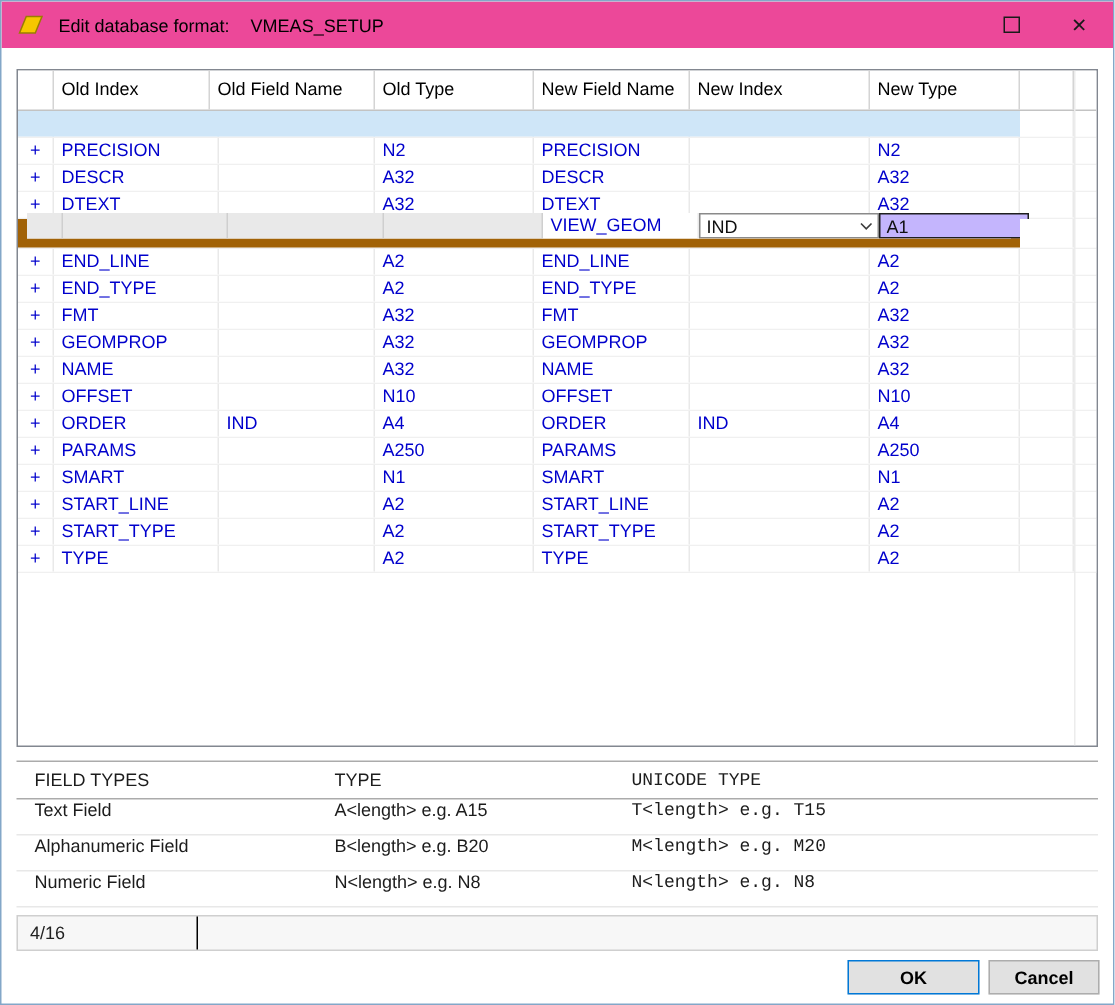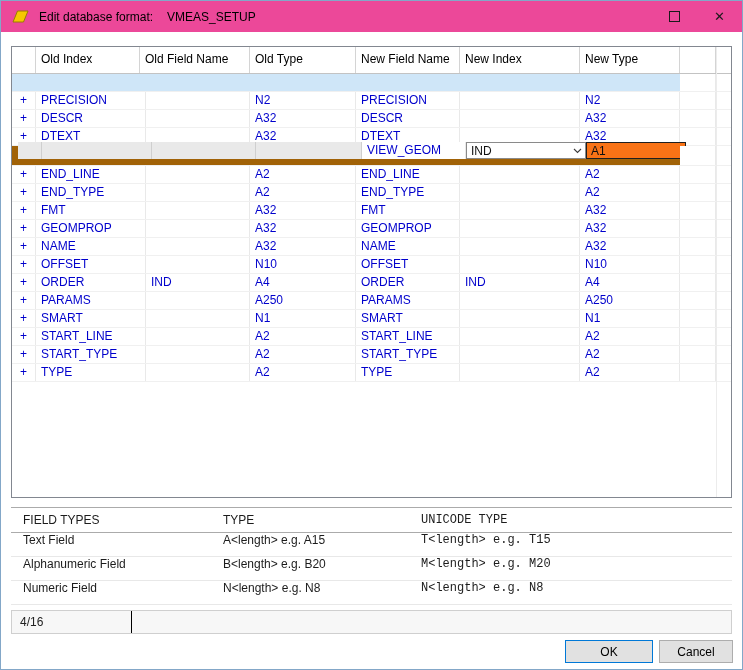--- a/index.html
+++ b/index.html
@@ -53,21 +53,21 @@
   .grow.edit { height:19px; border-bottom:1px solid #f0f0f0; }
   .editwrap { display:flex; box-sizing:border-box; width:668px; height:19px; border:6px solid #a16207; flex:none;align-items:flex-end; }
   .editwrap .gcell { height:17px; line-height:16px; }
   .gray { background:#e9e9e9 !important; border-right:1px solid #cfcfcf !important; }
   .combo-cell { padding:0 !important; border-right:none !important; }
   .combo { display:flex; align-items:center; box-sizing:border-box; width:100%; height:100%;
            border:1px solid #8a8a8a; background:#fff; font-size:12px; color:#101010; padding-left:4px; }
   .combo span:first-child { flex:1; }
   .chev { width:16px; display:flex; align-items:center; justify-content:center; flex:none; }
   .input-cell { padding:0 !important; border-right:none !important; }
-  .gtext { box-sizing:border-box; width:100%; height:100%; border:1px solid #1f1f1f; background:#f97316;
+  .gtext { box-sizing:border-box; width:100%; height:100%; border:1px solid #1f1f1f; background:#c4b5fd;
            font-size:12px; color:#101010; padding:0 2px 0 4px; outline:none; }
 
   .gutterline { position:absolute; left:704px; top:0; bottom:0; width:0; border-left:1px solid #ececec; }
 
   
   .legend { position:absolute; left:10px; top:506px; width:721px; font-size:12px; color:#1c1c1c; }
   .lhead { display:flex; align-items:center; height:24px; border-top:1px solid #ababab; border-bottom:1px solid #ababab; }
   .lrow  { display:flex; align-items:flex-start; height:23px; border-bottom:1px solid #e8e8e8; }
   .lc1 { width:212px; padding-left:12px; box-sizing:border-box; }
   .lc2 { width:198px; }
@@ -75,21 +75,21 @@
 
   
   .statusbar { position:absolute; left:10px; top:609px; width:721px; height:24px; box-sizing:border-box;
                border:1px solid #cfcfcf; background:#f7f7f7; display:flex; }
   .sseg1 { width:120px; flex:none; border-right:1px solid #000000; font-size:12px; line-height:22px;
            padding-left:8px; color:#222; box-sizing:border-box; }
   .sseg2 { flex:1; }
 
   
   .btn { position:absolute; top:639px; height:23px; background:#e1e1e1; font-size:12px; color:#000;
-         padding:0; text-align:center; cursor:default; }
+         padding:0; text-align:center; cursor:default;font-weight:bold; }
   .btn.ok { right:89px; width:88px; border:1px solid var(--accent,#0078d7); }
   .btn.cancel { right:9px; width:74px; border:1px solid #adadad; }
 </style>
 </head>
 <body>
 
 <div class="window">
 
   <div class="titlebar">
     <span class="appicon">

